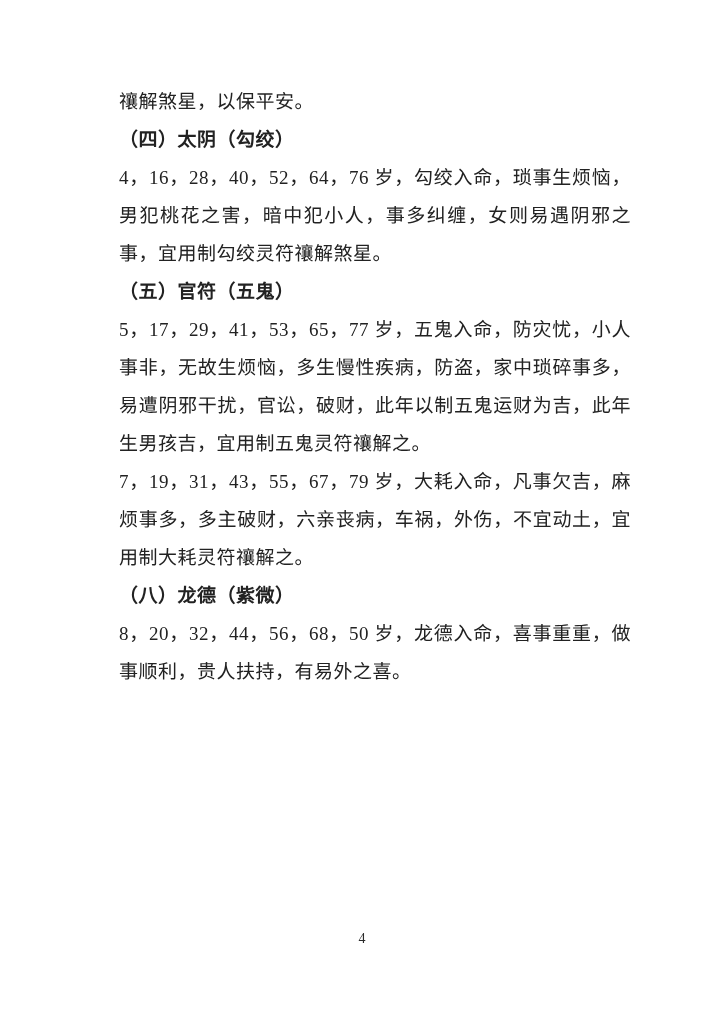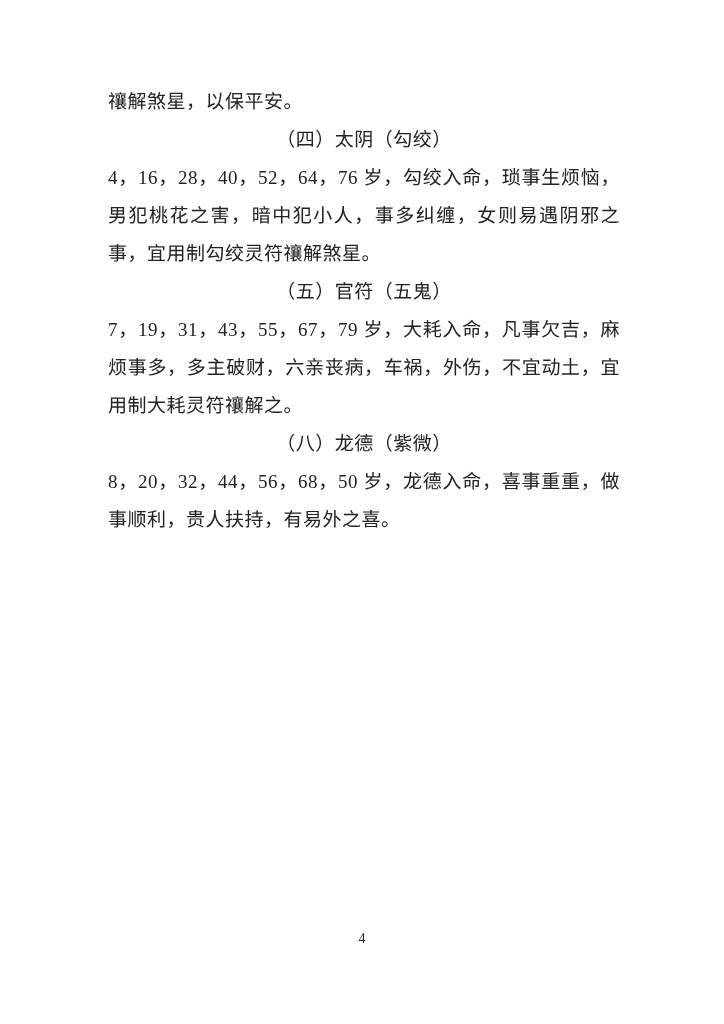--- a/index.html
+++ b/index.html
@@ -11,37 +11,38 @@
     position: relative;
     width: 724px;
     height: 1024px;
     background: #ffffff;
     overflow: hidden;
     font-family: "Liberation Serif", "DejaVu Serif", serif;
     color: #222222;
   }
   .doc-content {
     position: absolute;
-    left: 108px;
+    left: 119px;
     top: 83px;
     width: 512px;
     font-size: 19px;
     line-height: 38px;
     text-align: justify;
     letter-spacing: 0.5px;
   }
   .doc-content p {
     margin: 0;
     padding: 0;
   }
   .para {
     text-align: justify;
   }
   .heading {
-    text-align: center;
+    text-align: left;
+    font-weight: bold;
   }
   .page-number {
     position: absolute;
     top: 929px;
     left: 0;
     width: 724px;
     text-align: center;
     font-size: 14px;
     line-height: 20px;
     color: #2a2a2a;
@@ -55,20 +56,21 @@
 
     <p class="para">禳解煞星，以保平安。</p>
 
     <div>
       <p class="heading">（四）太阴（勾绞）</p>
       <p class="para">4，16，28，40，52，64，76 岁，勾绞入命，琐事生烦恼，男犯桃花之害，暗中犯小人，事多纠缠，女则易遇阴邪之事，宜用制勾绞灵符禳解煞星。</p>
     </div>
 
     <div>
       <p class="heading">（五）官符（五鬼）</p>
+      <p class="para">5，17，29，41，53，65，77 岁，五鬼入命，防灾忧，小人事非，无故生烦恼，多生慢性疾病，防盗，家中琐碎事多，易遭阴邪干扰，官讼，破财，此年以制五鬼运财为吉，此年生男孩吉，宜用制五鬼灵符禳解之。</p>
     </div>
 
 
     <div>
       <p class="para">7，19，31，43，55，67，79 岁，大耗入命，凡事欠吉，麻烦事多，多主破财，六亲丧病，车祸，外伤，不宜动土，宜用制大耗灵符禳解之。</p>
     </div>
 
     <div>
       <p class="heading">（八）龙德（紫微）</p>
       <p class="para">8，20，32，44，56，68，50 岁，龙德入命，喜事重重，做事顺利，贵人扶持，有易外之喜。</p>

